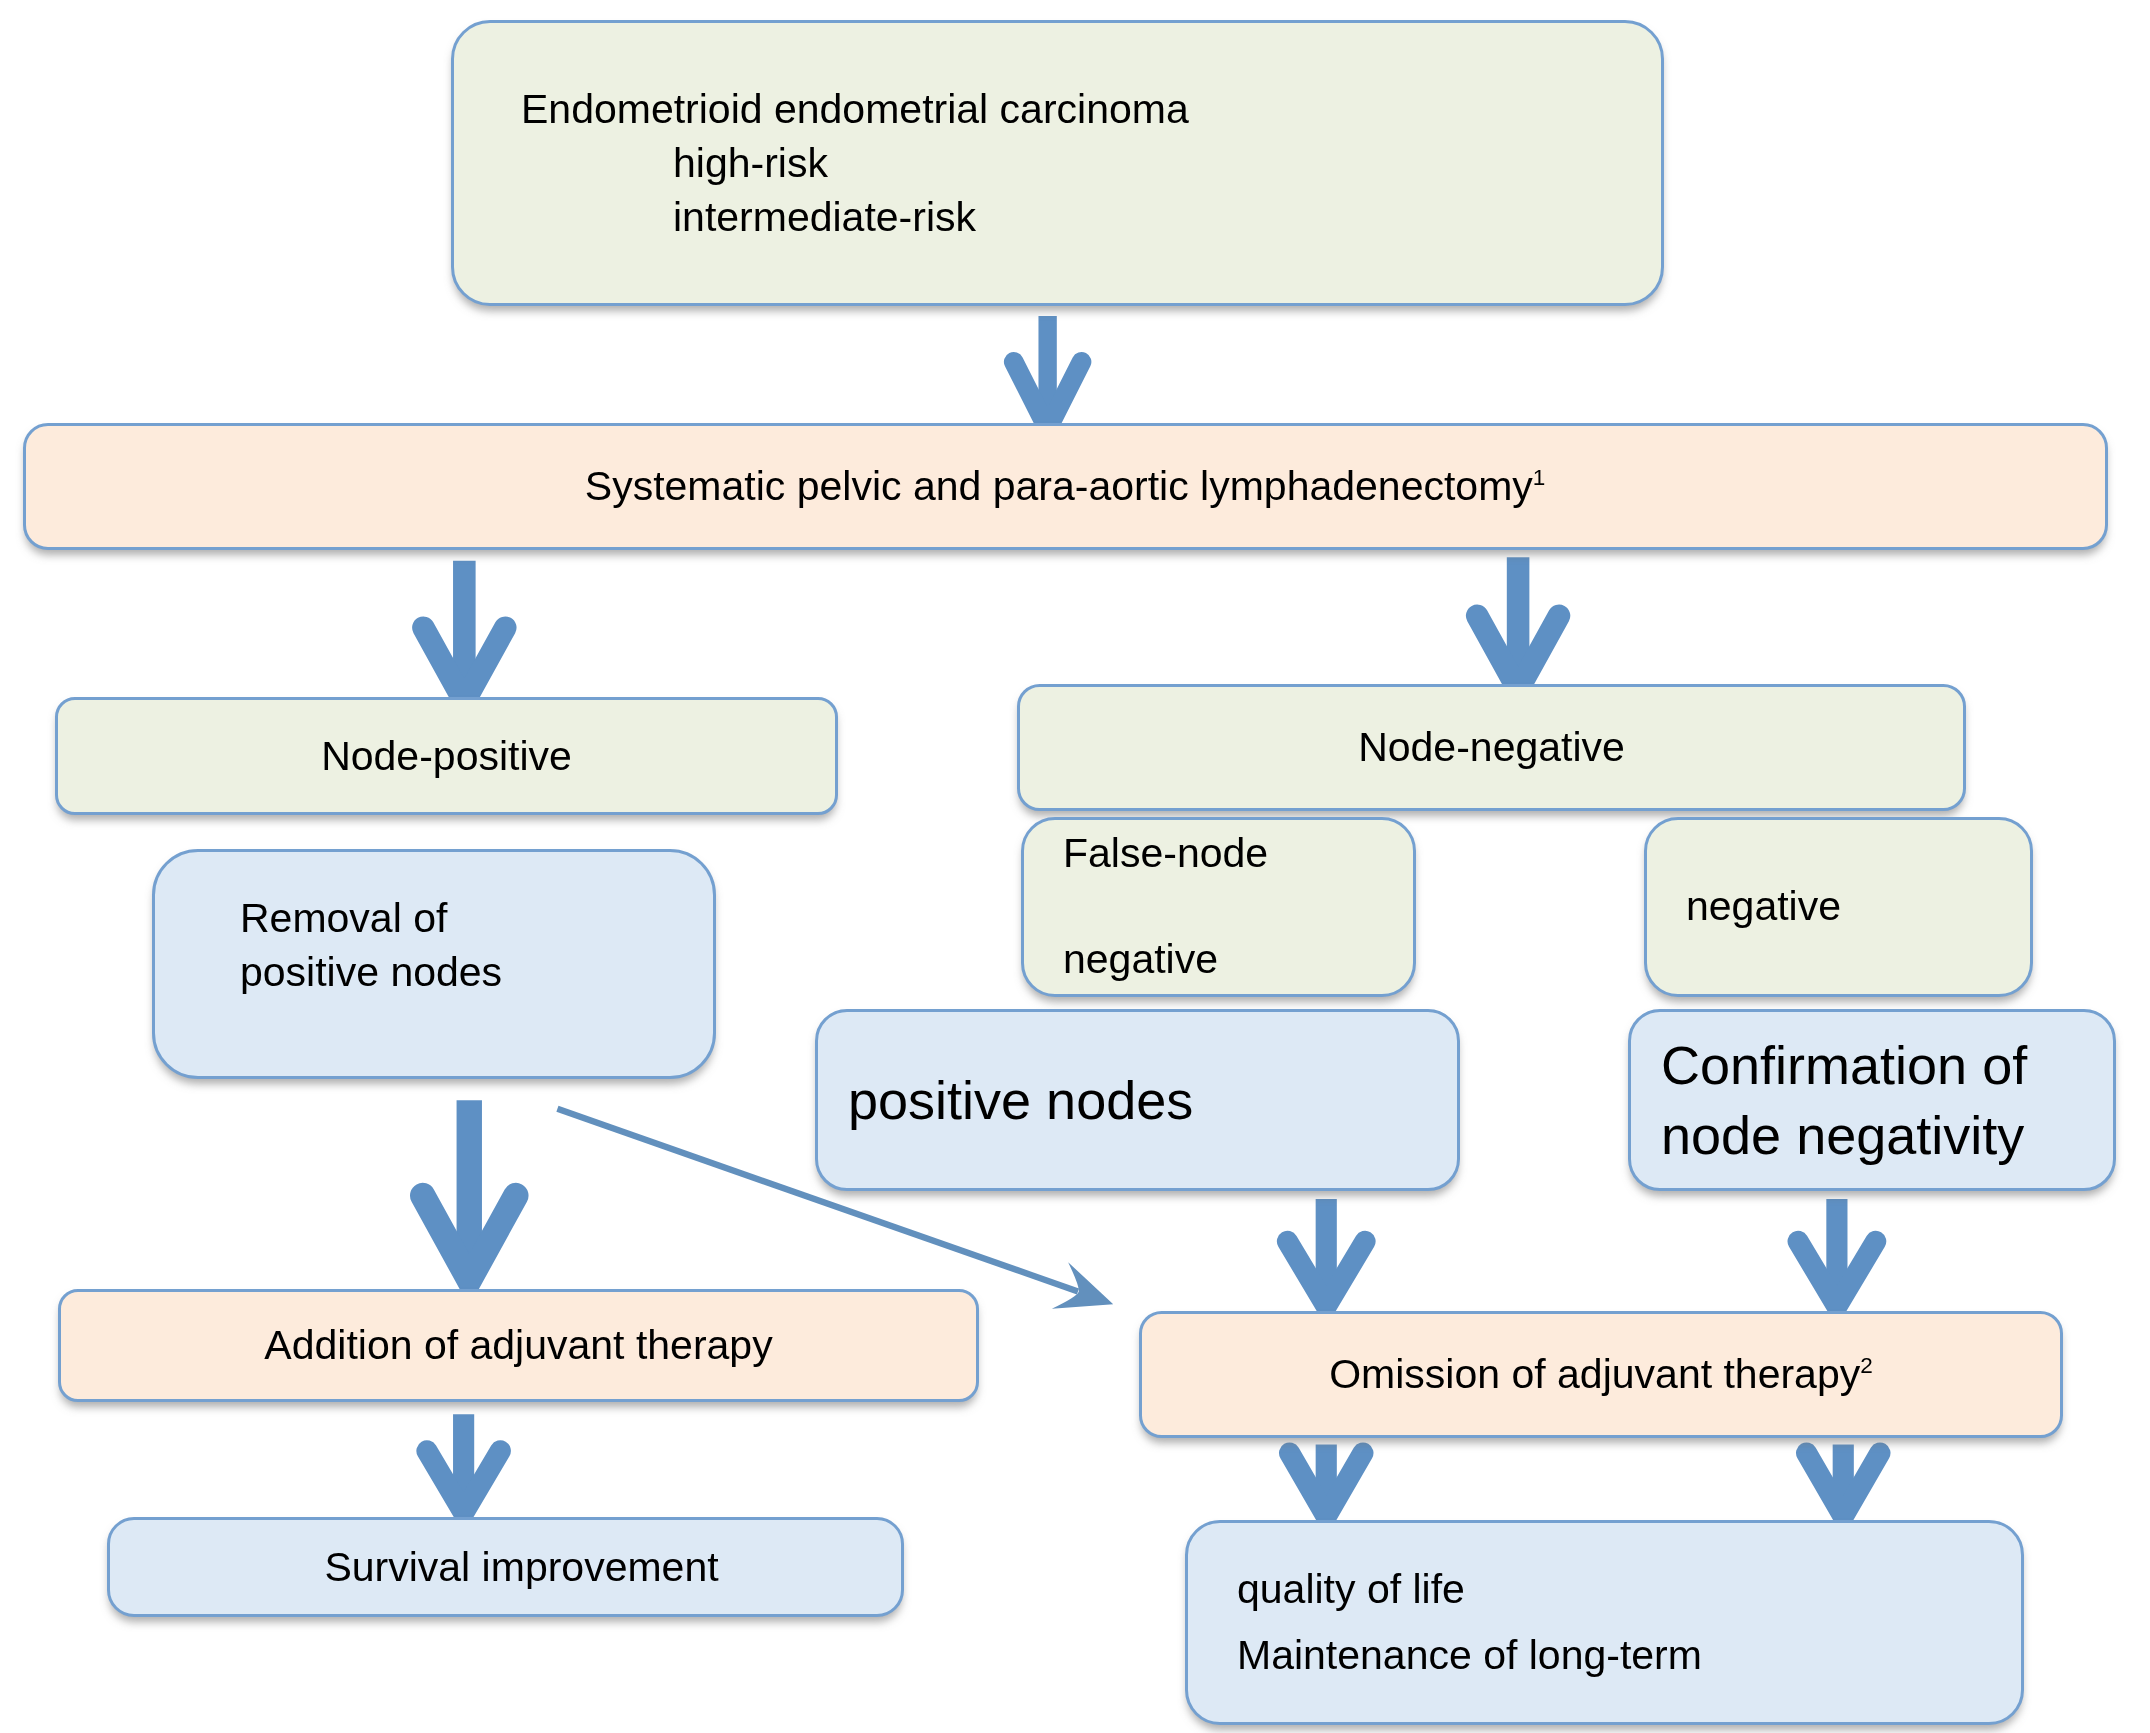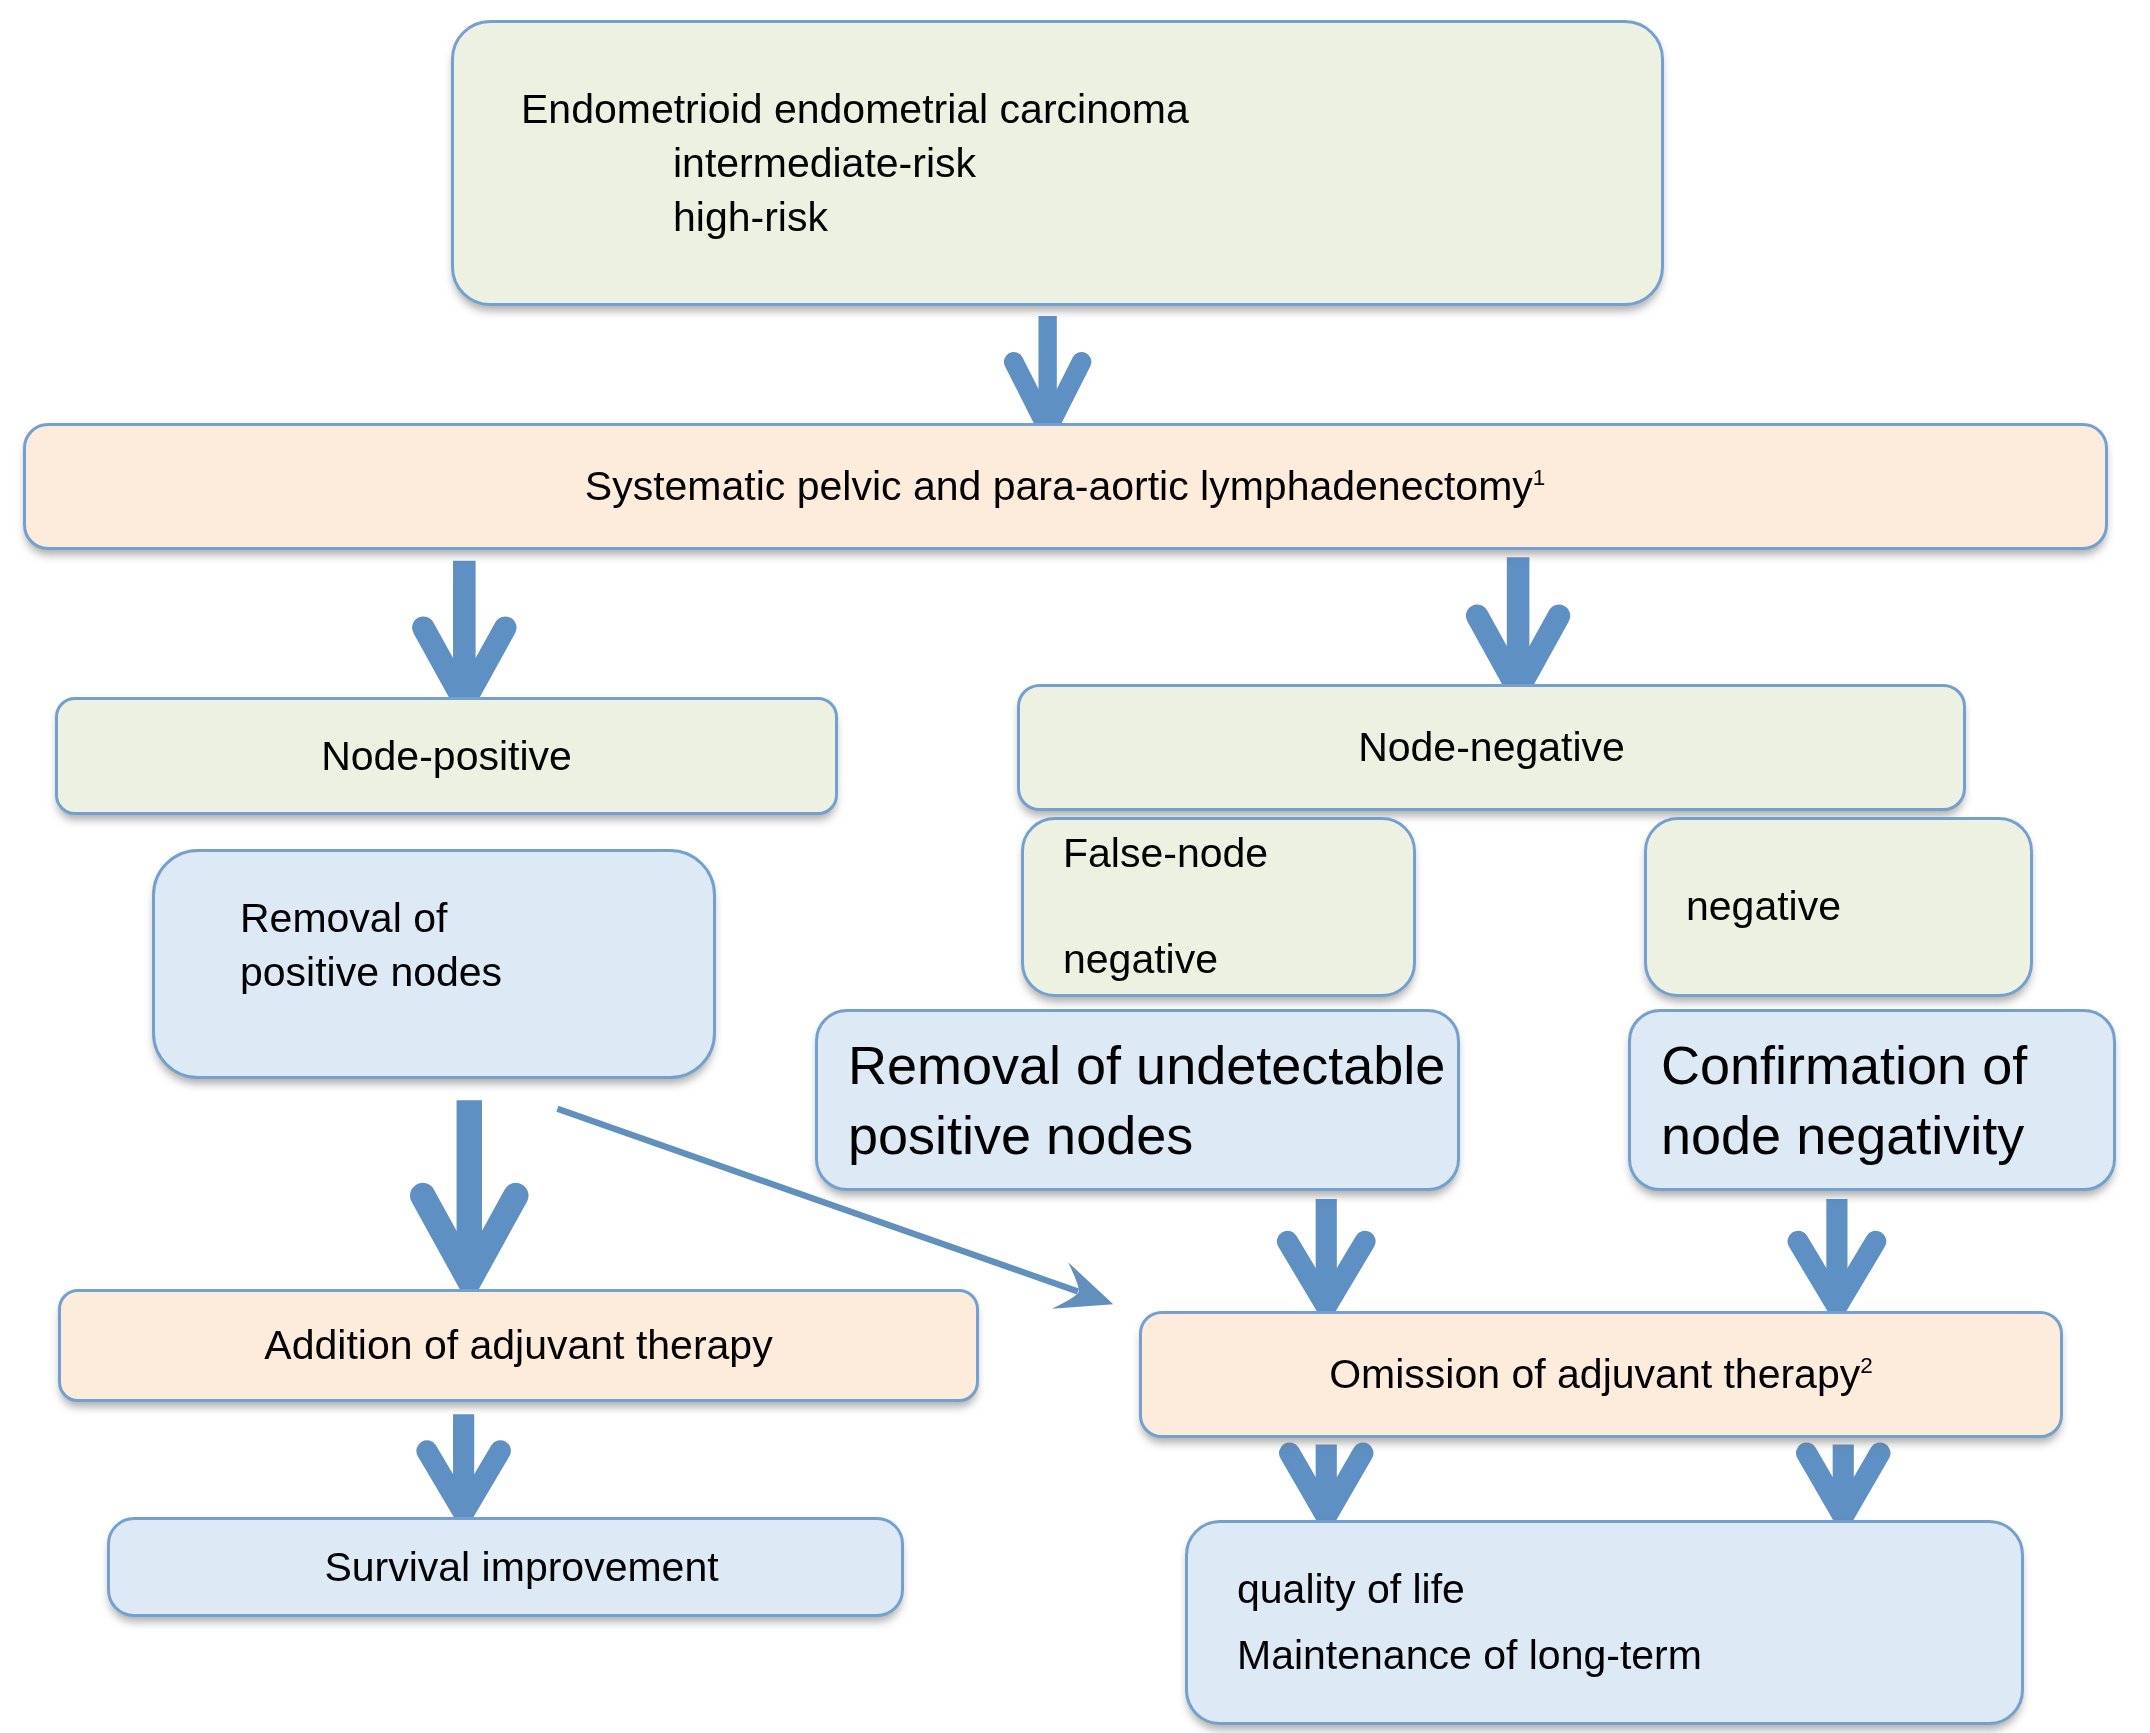--- a/index.html
+++ b/index.html
@@ -108,22 +108,22 @@
     <g>
       <line class="thin" x1="790" y1="1572" x2="1528" y2="1831" stroke-width="9"></line>
       <g transform="translate(1578,1849) rotate(19.3)">
         <path d="M0 0 L-80 -35 Q-52 -7 -52 0 Q-52 7 -80 35 Z" fill="#6290bd"></path>
       </g>
     </g>
   </svg>
 
   <div id="carcinoma" class="box green">
     <div>Endometrioid endometrial carcinoma</div>
+    <div class="indent">high-risk</div>
     <div class="indent">intermediate-risk</div>
-    <div class="indent">high-risk</div>
   </div>
 
   <div id="lymphadenectomy" class="box peach center">
     <div>
       <span>Systematic pelvic and para-aortic lymphadenectomy</span><sup>1</sup>
     </div>
   </div>
 
   <div id="node-positive" class="box green center">
     <div>Node-positive</div>
@@ -141,21 +141,20 @@
   <div id="false-node" class="box green tall-lines">
     <div>False-node</div>
     <div>negative</div>
   </div>
 
   <div id="true-node" class="box green tall-lines">
     <div>negative</div>
   </div>
 
   <div id="removal-undetectable" class="box blue fs76">
-    <div>Removal of undetectable</div>
     <div>positive nodes</div>
   </div>
 
   <div id="confirmation" class="box blue fs76">
     <div>Confirmation of</div>
     <div>node negativity</div>
   </div>
 
   <div id="addition" class="box peach center">
     <div>Addition of adjuvant therapy</div>

